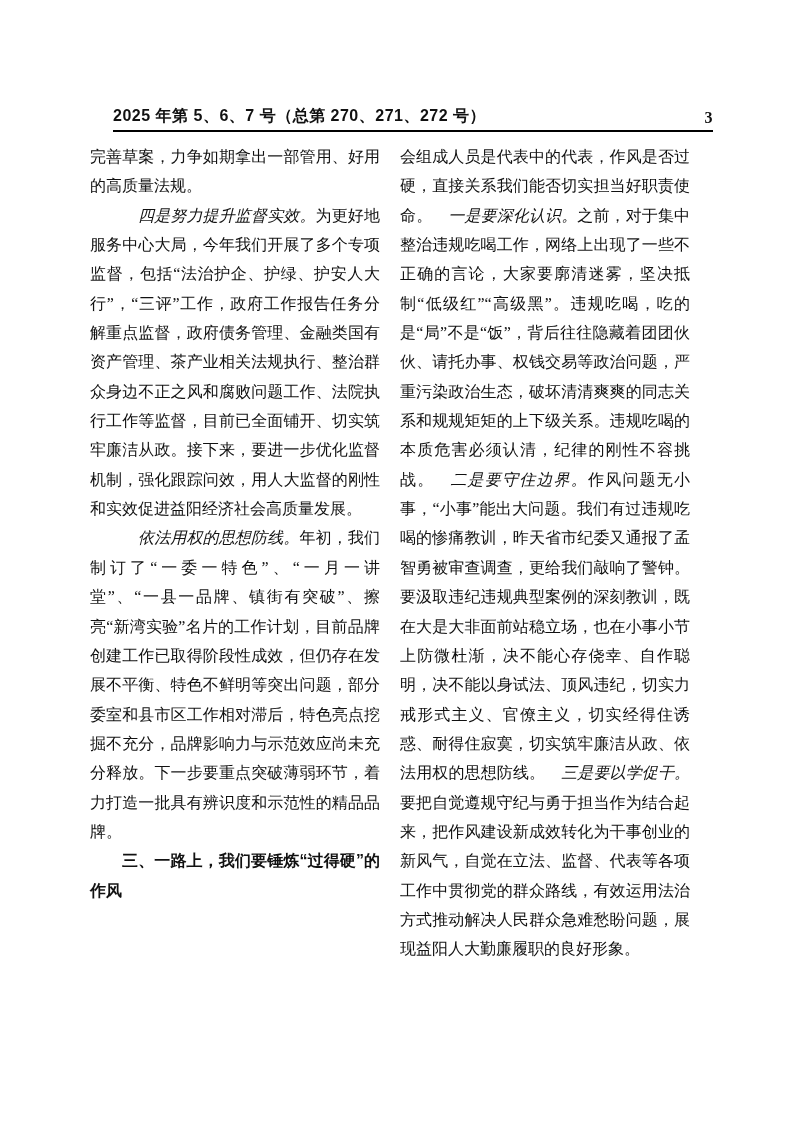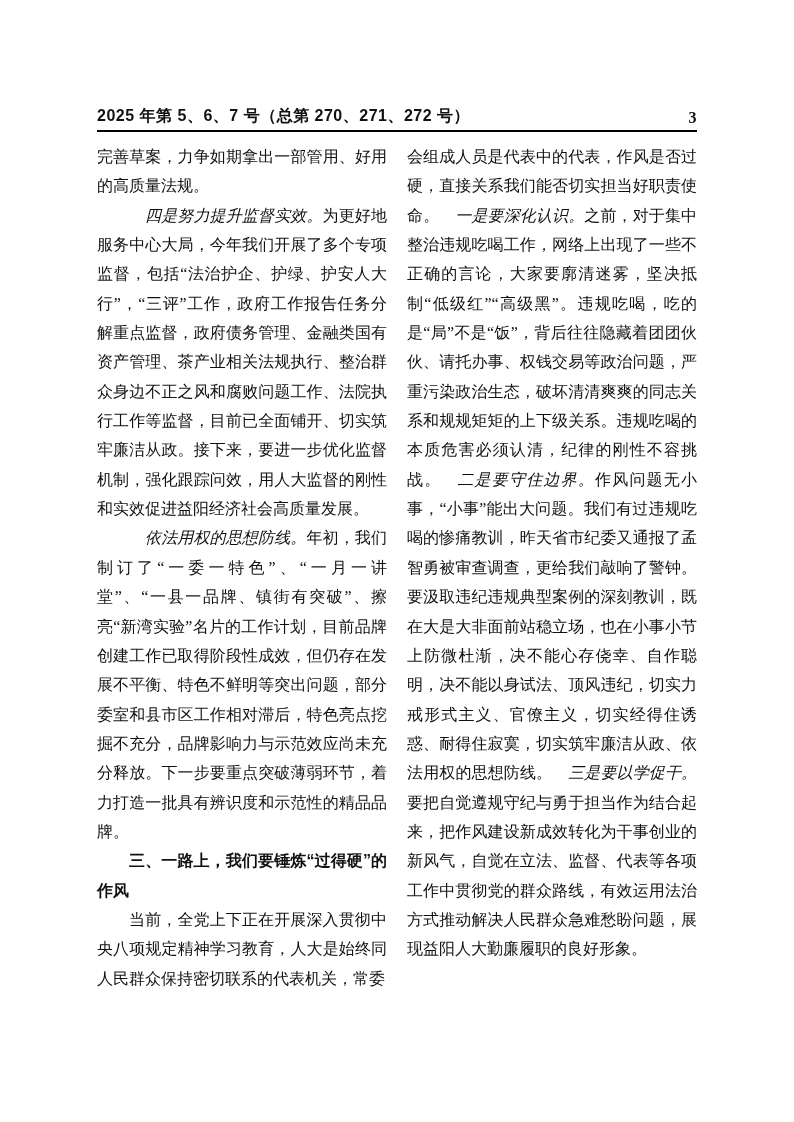--- a/index.html
+++ b/index.html
@@ -11,41 +11,41 @@
     position: relative;
     width: 794px;
     height: 1122px;
     background: #ffffff;
     overflow: hidden;
     font-family: "Liberation Serif", "DejaVu Serif", serif;
     color: #111111;
   }
   .header {
     position: absolute;
-    left: 97px;
+    left: 113px;
     top: 106px;
     width: 600px;
     display: flex;
     justify-content: space-between;
     align-items: flex-end;
     border-bottom: 2px solid #000000;
     padding-bottom: 3px;
     font-family: "Liberation Sans", "DejaVu Sans", sans-serif;
     font-weight: 700;
     font-size: 16px;
     letter-spacing: 0.5px;
   }
   .header .pagenum {
     font-family: "Liberation Serif", "DejaVu Serif", serif;
     font-weight: 700;
     font-size: 16px;
   }
   .columns {
     position: absolute;
-    left: 97px;
+    left: 90px;
     top: 142px;
     width: 600px;
     display: flex;
     gap: 20px;
   }
   .col {
     width: 290px;
   }
   p.para {
     margin: 0;
@@ -76,21 +76,20 @@
     <span class="pagenum">3</span>
   </div>
 
   <div class="columns">
 
     <div class="col">
       <p class="para"><span>完善草案，力争如期拿出一部管用、好用的高质量法规。</span></p>
       <p class="para indent"><span class="kaiti">四是努力提升监督实效。</span><span>为更好地服务中心大局，今年我们开展了多个专项监督，包括“法治护企、护绿、护安人大行”，“三评”工作，政府工作报告任务分解重点监督，政府债务管理、金融类国有资产管理、茶产业相关法规执行、整治群众身边不正之风和腐败问题工作、法院执行工作等监督，目前已全面铺开、切实筑牢廉洁从政。接下来，要进一步优化监督机制，强化跟踪问效，用人大监督的刚性和实效促进益阳经济社会高质量发展。</span></p>
       <p class="para indent"><span class="kaiti">依法用权的思想防线。</span><span>年初，我们制订了“一委一特色”、“一月一讲堂”、“一县一品牌、镇街有突破”、擦亮“新湾实验”名片的工作计划，目前品牌创建工作已取得阶段性成效，但仍存在发展不平衡、特色不鲜明等突出问题，部分委室和县市区工作相对滞后，特色亮点挖掘不充分，品牌影响力与示范效应尚未充分释放。下一步要重点突破薄弱环节，着力打造一批具有辨识度和示范性的精品品牌。</span></p>
       <p class="para indent heading"><span>三、一路上，我们要锤炼“过得硬”的作风</span></p>
-      <p class="para indent"><span>当前，全党上下正在开展深入贯彻中央八项规定精神学习教育，人大是始终同人民群众保持密切联系的代表机关，常委</span></p>
     </div>
 
     <div class="col">
       <p class="para"><span>会组成人员是代表中的代表，作风是否过硬，直接关系我们能否切实担当好职责使命。</span><span class="kaiti">一是要深化认识。</span><span>之前，对于集中整治违规吃喝工作，网络上出现了一些不正确的言论，大家要廓清迷雾，坚决抵制“低级红”“高级黑”。违规吃喝，吃的是“局”不是“饭”，背后往往隐藏着团团伙伙、请托办事、权钱交易等政治问题，严重污染政治生态，破坏清清爽爽的同志关系和规规矩矩的上下级关系。违规吃喝的本质危害必须认清，纪律的刚性不容挑战。</span><span class="kaiti">二是要守住边界。</span><span>作风问题无小事，“小事”能出大问题。我们有过违规吃喝的惨痛教训，昨天省市纪委又通报了孟智勇被审查调查，更给我们敲响了警钟。要汲取违纪违规典型案例的深刻教训，既在大是大非面前站稳立场，也在小事小节上防微杜渐，决不能心存侥幸、自作聪明，决不能以身试法、顶风违纪，切实力戒形式主义、官僚主义，切实经得住诱惑、耐得住寂寞，切实筑牢廉洁从政、依法用权的思想防线。</span><span class="kaiti">三是要以学促干。</span><span>要把自觉遵规守纪与勇于担当作为结合起来，把作风建设新成效转化为干事创业的新风气，自觉在立法、监督、代表等各项工作中贯彻党的群众路线，有效运用法治方式推动解决人民群众急难愁盼问题，展现益阳人大勤廉履职的良好形象。</span></p>
     </div>
 
   </div>
 
 </div>
 

